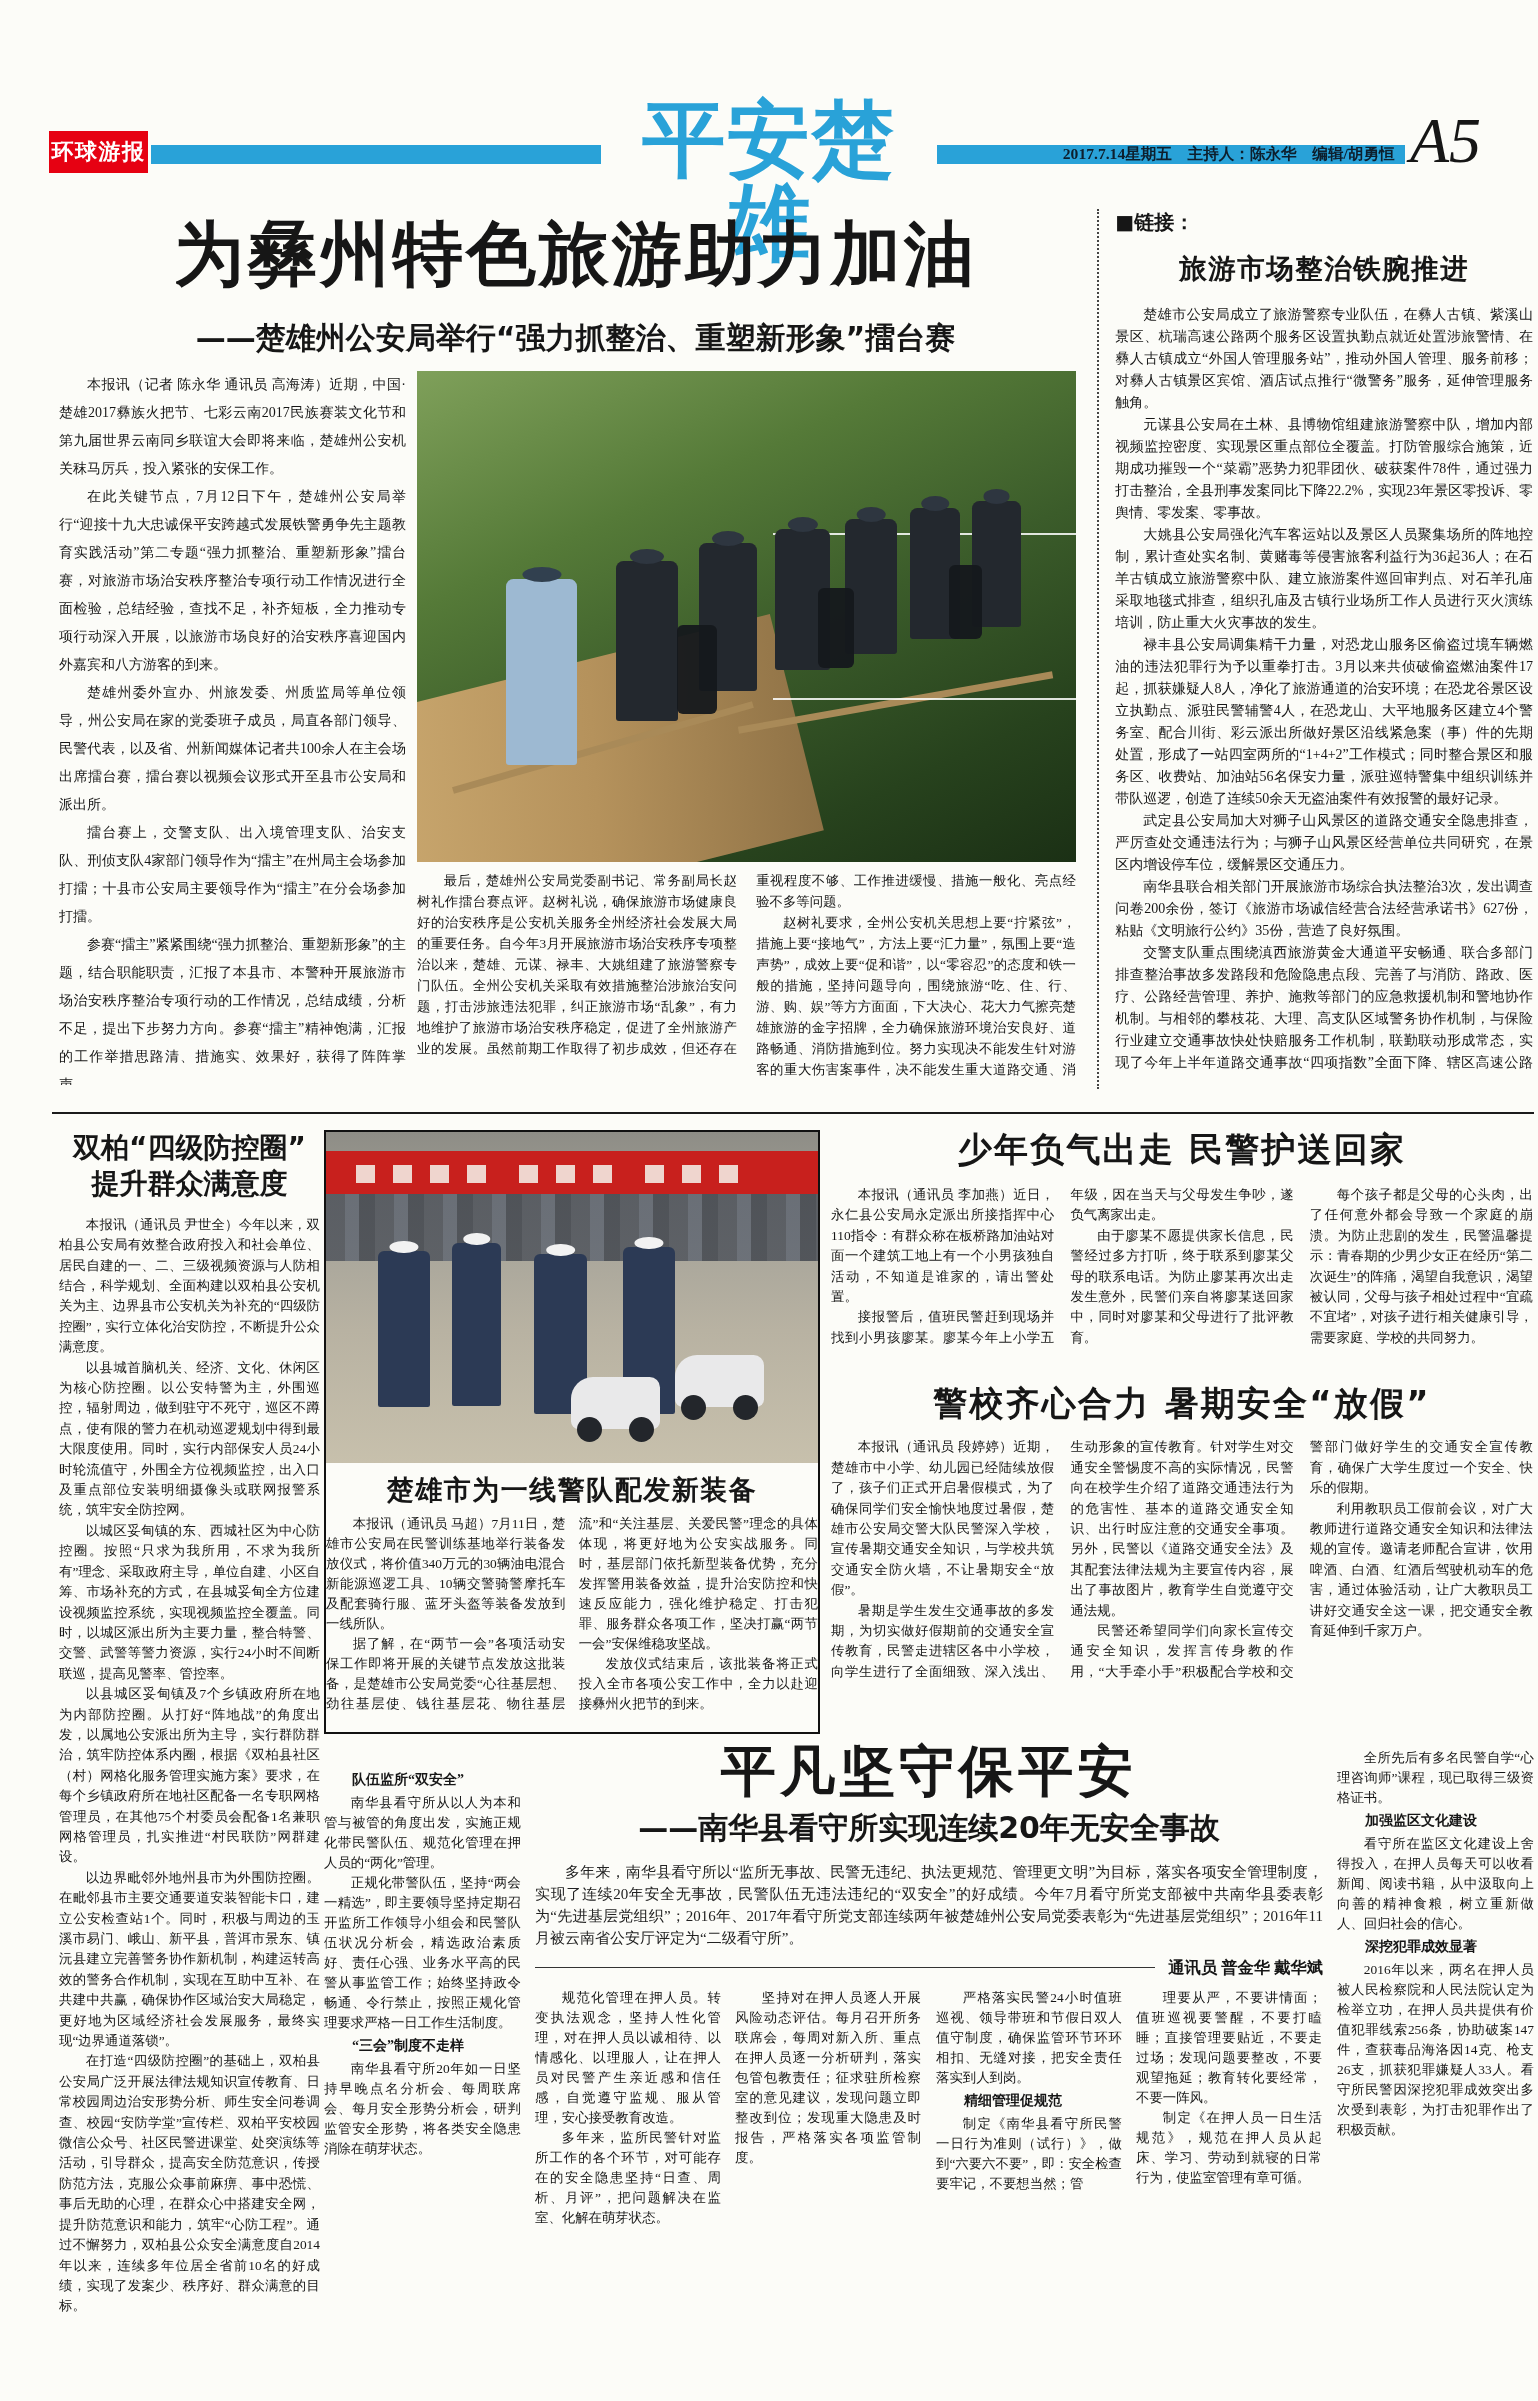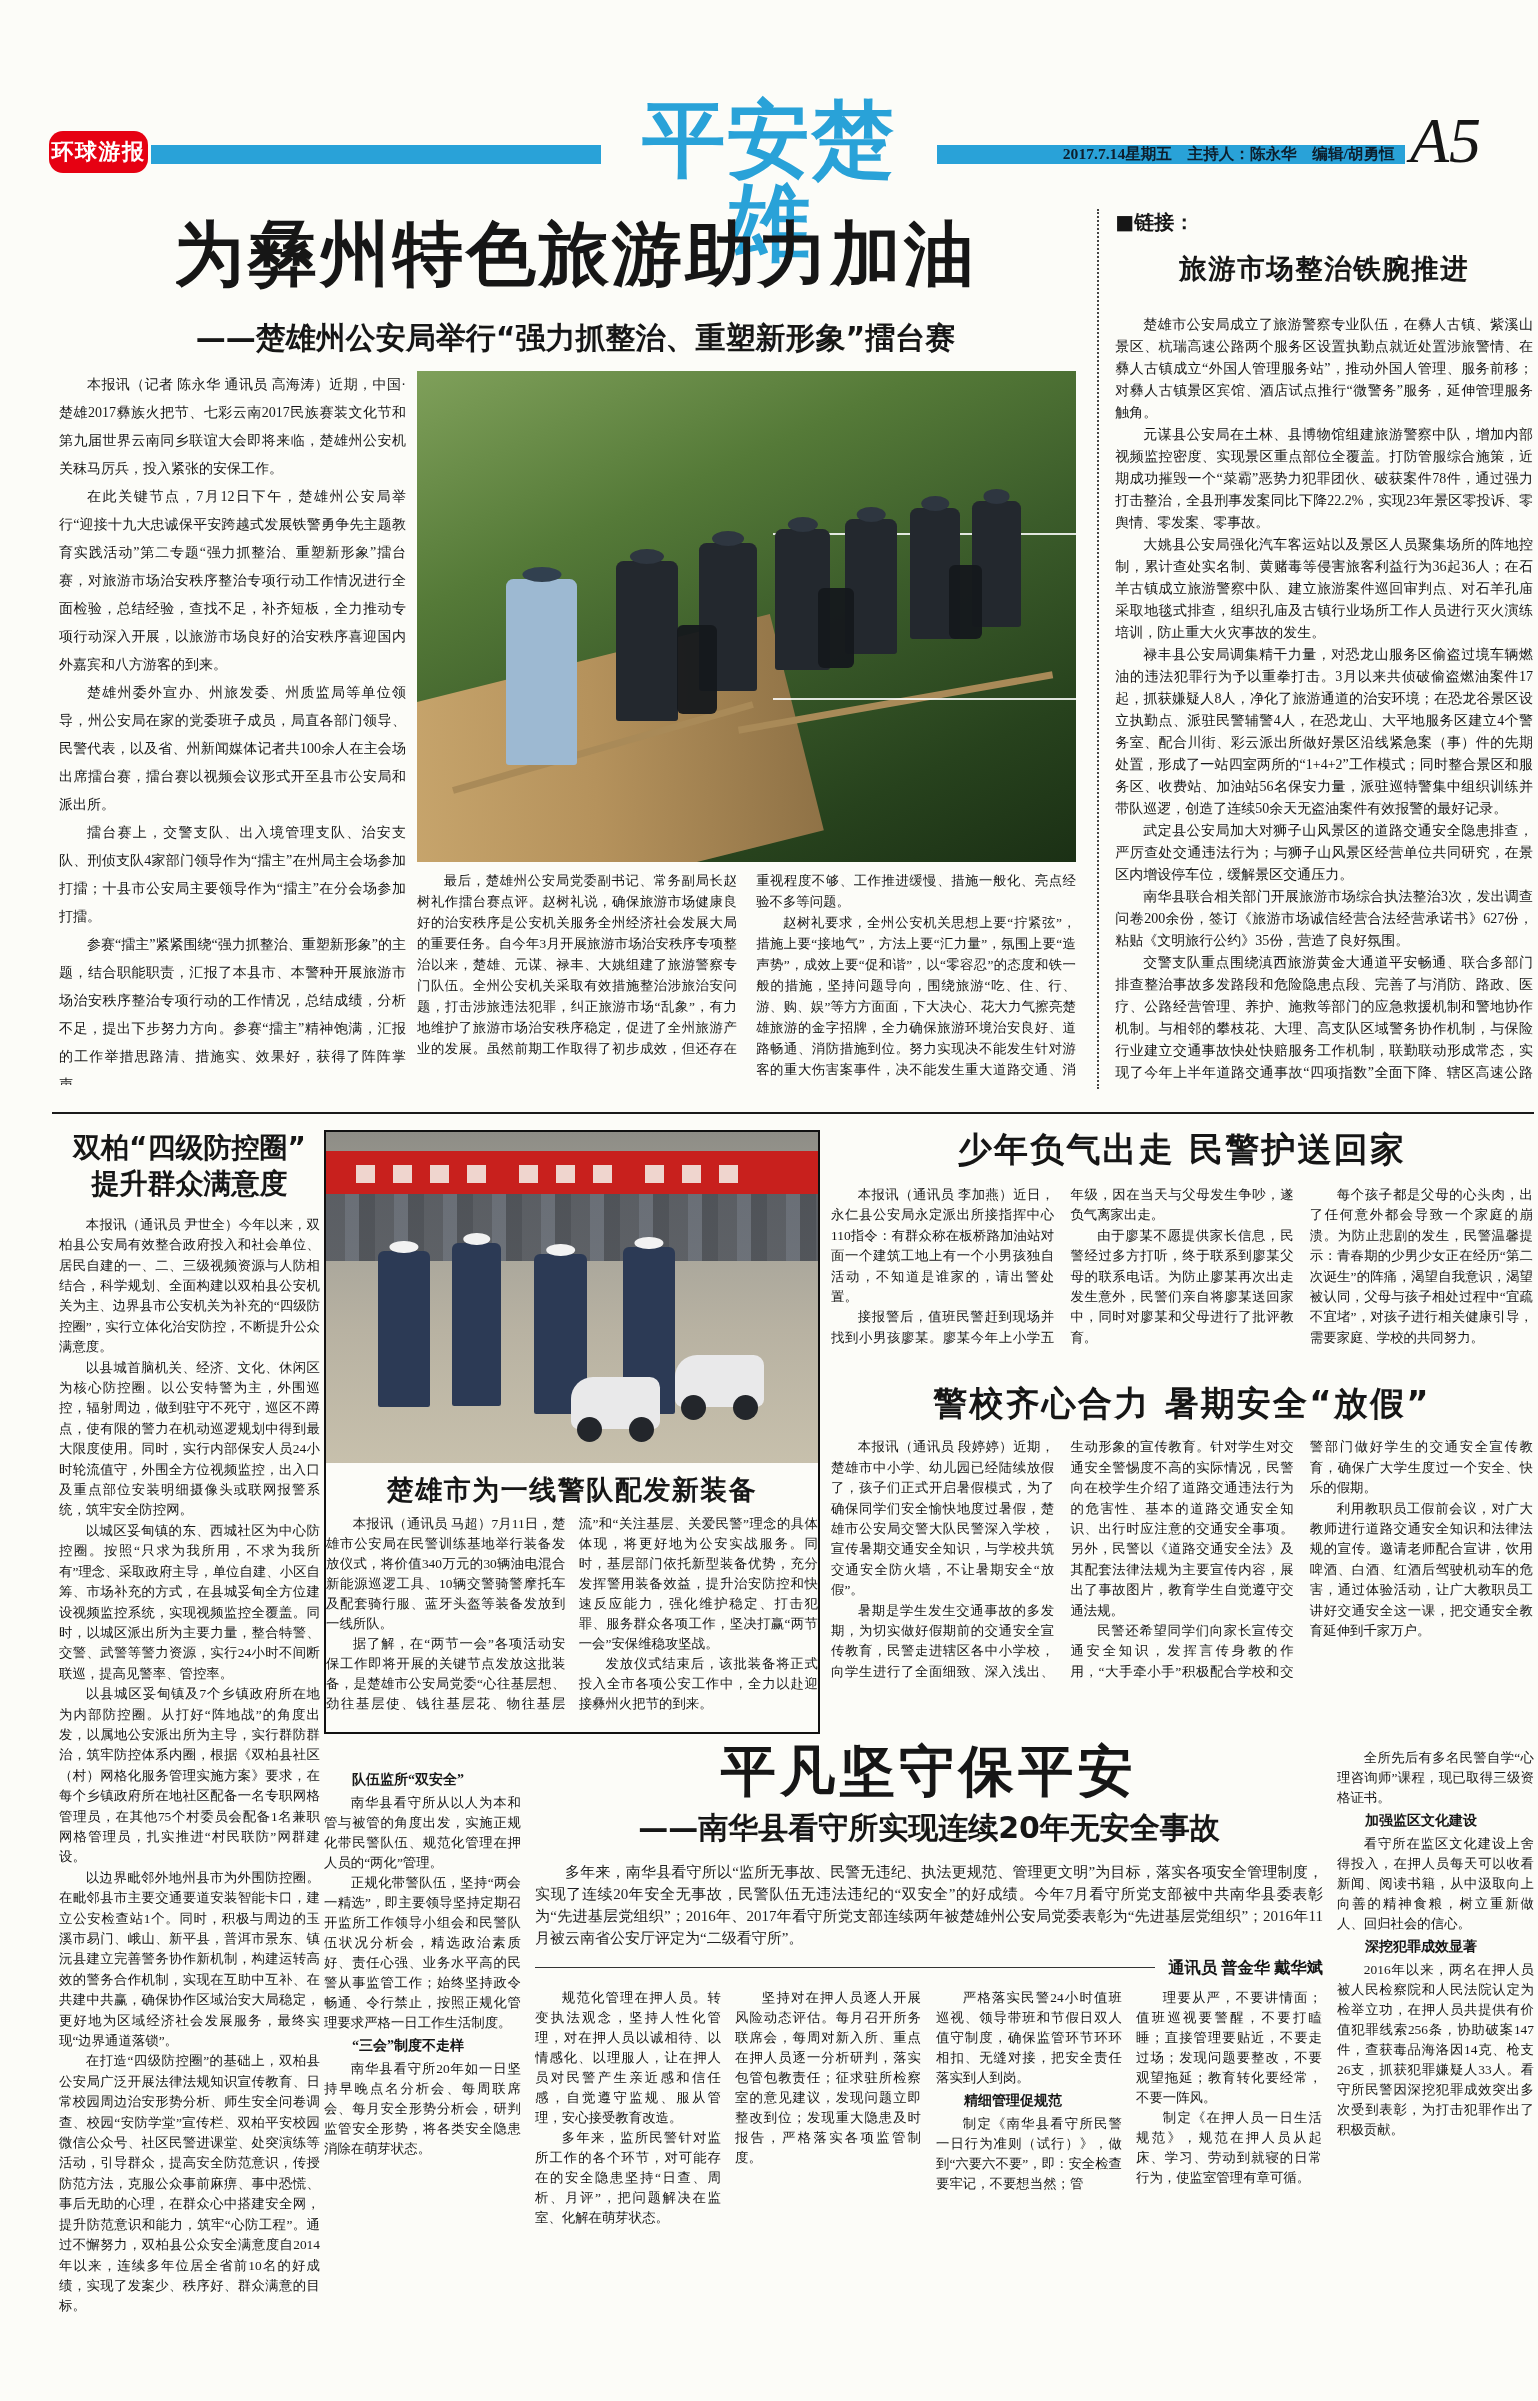--- a/index.html
+++ b/index.html
@@ -1,19 +1,19 @@
 <!DOCTYPE html>
 <html style="font-size:12px"><head>
 <meta charset="utf-8">
 <style>
   html,body{margin:0;padding:0;background:#e8e8e4;}
   .page{position:relative;width:1538px;height:2401px;background:#fcfcf8;margin:0 auto;
         font-family:"Liberation Serif","DejaVu Serif",serif;color:#161616;overflow:hidden;}
   .abs{position:absolute;}
-  .sans{font-family:"DejaVu Sans","Liberation Sans",sans-serif;border-radius:14px;}
+  .sans{font-family:"DejaVu Sans","Liberation Sans",sans-serif;}
   p{margin:0;text-indent:2em;text-align:justify;}
   .clip{overflow:hidden;}
 
   
   .logo-box{left:49px;top:131px;width:99px;height:42px;background:#e60112;color:#fff;
             display:flex;align-items:center;justify-content:center;font-size:22px;font-weight:bold;letter-spacing:1.5px;}
   .band{background:#29a2d8;height:19.3px;top:145px;}
   .band-left{left:151px;width:450px;}
   .band-right{left:937px;width:468px;display:flex;align-items:center;justify-content:flex-end;
               padding-right:10.4px;box-sizing:border-box;font-size:15.6px;color:#0d1f2d;font-weight:bold;}
@@ -40,21 +40,21 @@
   .figure:before{content:"";position:absolute;left:50%;top:-12px;transform:translateX(-50%);
                  width:55%;height:15px;border-radius:50%;background:#2e3640;}
   .figure.lead-officer{background:#9db9d2;}
   .figure.lead-officer:before{background:#31404f;}
   .shield{position:absolute;background:#15181c;border-radius:6px;opacity:.95;}
 
   
   .sidebar{left:1097px;top:209px;width:436px;height:880px;border-left:2.2px dotted #444;
            padding-left:16.3px;box-sizing:border-box;}
   .sidebar-label{font-size:20px;font-weight:bold;font-family:"DejaVu Sans",sans-serif;}
-  .sidebar-headline{text-align:center;font-size:27.5px;font-weight:900;margin:15px 0 27px;letter-spacing:1.5px;}
+  .sidebar-headline{text-align:center;font-size:27.5px;font-weight:900;margin:15px 0 17px;letter-spacing:1.5px;}
   .sidebar-body{font-size:14px;line-height:22px;height:772px;overflow:hidden;}
 
   .hr-main{left:52px;top:1112px;width:1482px;height:1.5px;background:#1b1b1b;}
 
   
   .sb{left:59px;top:1130px;width:261px;height:1263px;}
   .sb-title{font-size:28px;font-weight:900;text-align:center;line-height:1.3;}
   .sb-body{margin-top:12px;font-size:13.4px;line-height:20.4px;height:1158px;overflow:hidden;}
 
   

